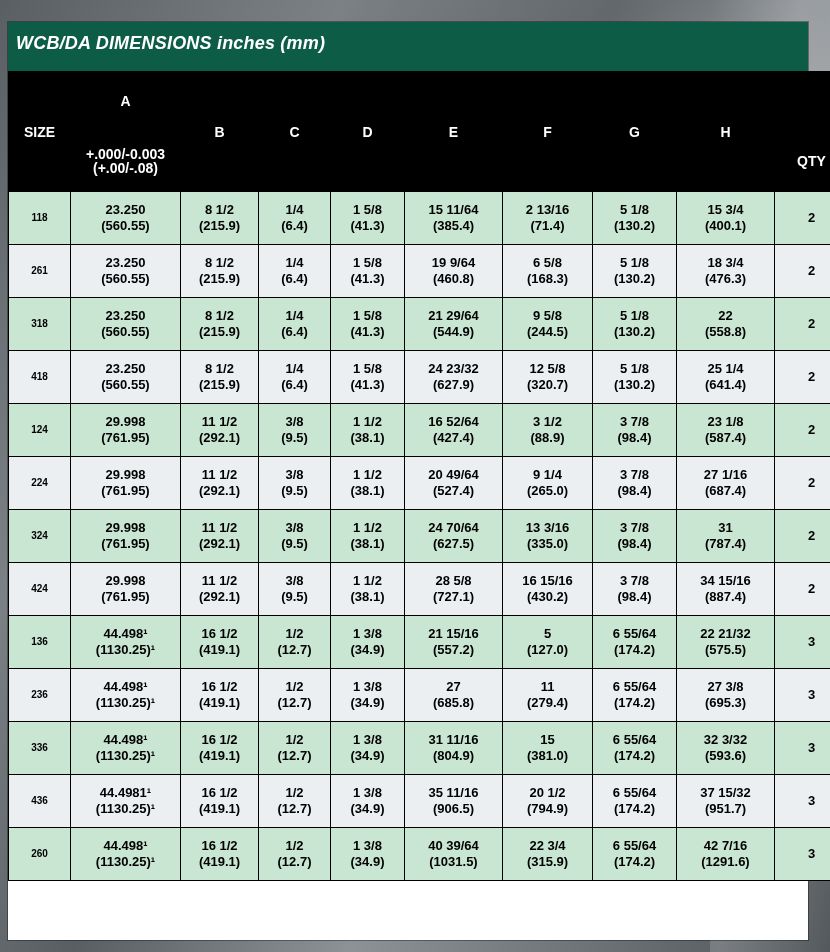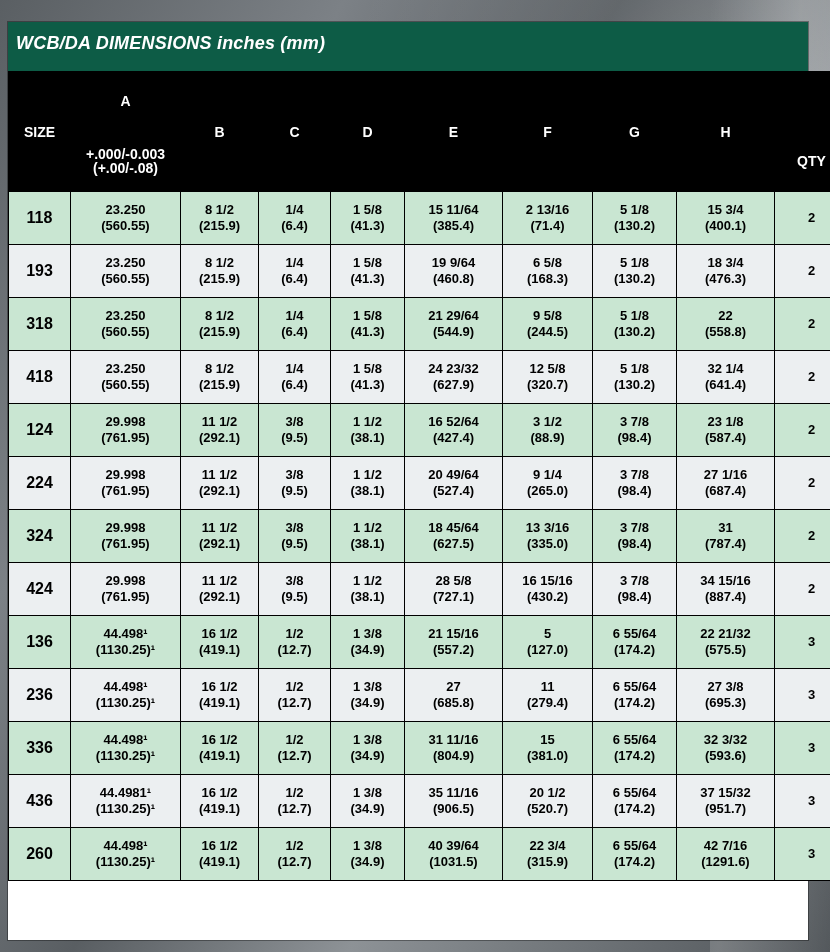--- a/index.html
+++ b/index.html
@@ -83,21 +83,21 @@
   tbody td {
     font-size: 13px;
     font-weight: bold;
     color: #000000;
     line-height: 16px;
     height: 52px;
     padding: 0 1px;
   }
   tbody tr.odd td { background: #c9e6d2; }
   tbody tr.even td { background: #eceff1; }
-  tbody td.size-cell { font-size: 16px; }
+  tbody td.size-cell { font-size: 10px; }
   tbody td.qty-cell { font-size: 13px; }
   .v1 { display: block; }
   .v2 { display: block; }
   
   col.c-size { width: 62px; }
   col.c-a    { width: 110px; }
   col.c-b    { width: 78px; }
   col.c-c    { width: 72px; }
   col.c-d    { width: 74px; }
   col.c-e    { width: 98px; }
@@ -180,21 +180,21 @@
               <span class="v1">5 1/8</span>
               <span class="v2">(130.2)</span>
             </td>
             <td>
               <span class="v1">15 3/4</span>
               <span class="v2">(400.1)</span>
             </td>
             <td class="qty-cell">2</td>
           </tr>
           <tr class="even">
-            <td class="size-cell">193</td>
+            <td class="size-cell">261</td>
             <td>
               <span class="v1">23.250</span>
               <span class="v2">(560.55)</span>
             </td>
             <td>
               <span class="v1">8 1/2</span>
               <span class="v2">(215.9)</span>
             </td>
             <td>
               <span class="v1">1/4</span>
@@ -282,21 +282,21 @@
             </td>
             <td>
               <span class="v1">12 5/8</span>
               <span class="v2">(320.7)</span>
             </td>
             <td>
               <span class="v1">5 1/8</span>
               <span class="v2">(130.2)</span>
             </td>
             <td>
-              <span class="v1">32 1/4</span>
+              <span class="v1">25 1/4</span>
               <span class="v2">(641.4)</span>
             </td>
             <td class="qty-cell">2</td>
           </tr>
           <tr class="odd">
             <td class="size-cell">124</td>
             <td>
               <span class="v1">29.998</span>
               <span class="v2">(761.95)</span>
             </td>
@@ -378,21 +378,21 @@
             </td>
             <td>
               <span class="v1">3/8</span>
               <span class="v2">(9.5)</span>
             </td>
             <td>
               <span class="v1">1 1/2</span>
               <span class="v2">(38.1)</span>
             </td>
             <td>
-              <span class="v1">18 45/64</span>
+              <span class="v1">24 70/64</span>
               <span class="v2">(627.5)</span>
             </td>
             <td>
               <span class="v1">13 3/16</span>
               <span class="v2">(335.0)</span>
             </td>
             <td>
               <span class="v1">3 7/8</span>
               <span class="v2">(98.4)</span>
             </td>
@@ -563,21 +563,21 @@
             <td>
               <span class="v1">1 3/8</span>
               <span class="v2">(34.9)</span>
             </td>
             <td>
               <span class="v1">35 11/16</span>
               <span class="v2">(906.5)</span>
             </td>
             <td>
               <span class="v1">20 1/2</span>
-              <span class="v2">(520.7)</span>
+              <span class="v2">(794.9)</span>
             </td>
             <td>
               <span class="v1">6 55/64</span>
               <span class="v2">(174.2)</span>
             </td>
             <td>
               <span class="v1">37 15/32</span>
               <span class="v2">(951.7)</span>
             </td>
             <td class="qty-cell">3</td>

